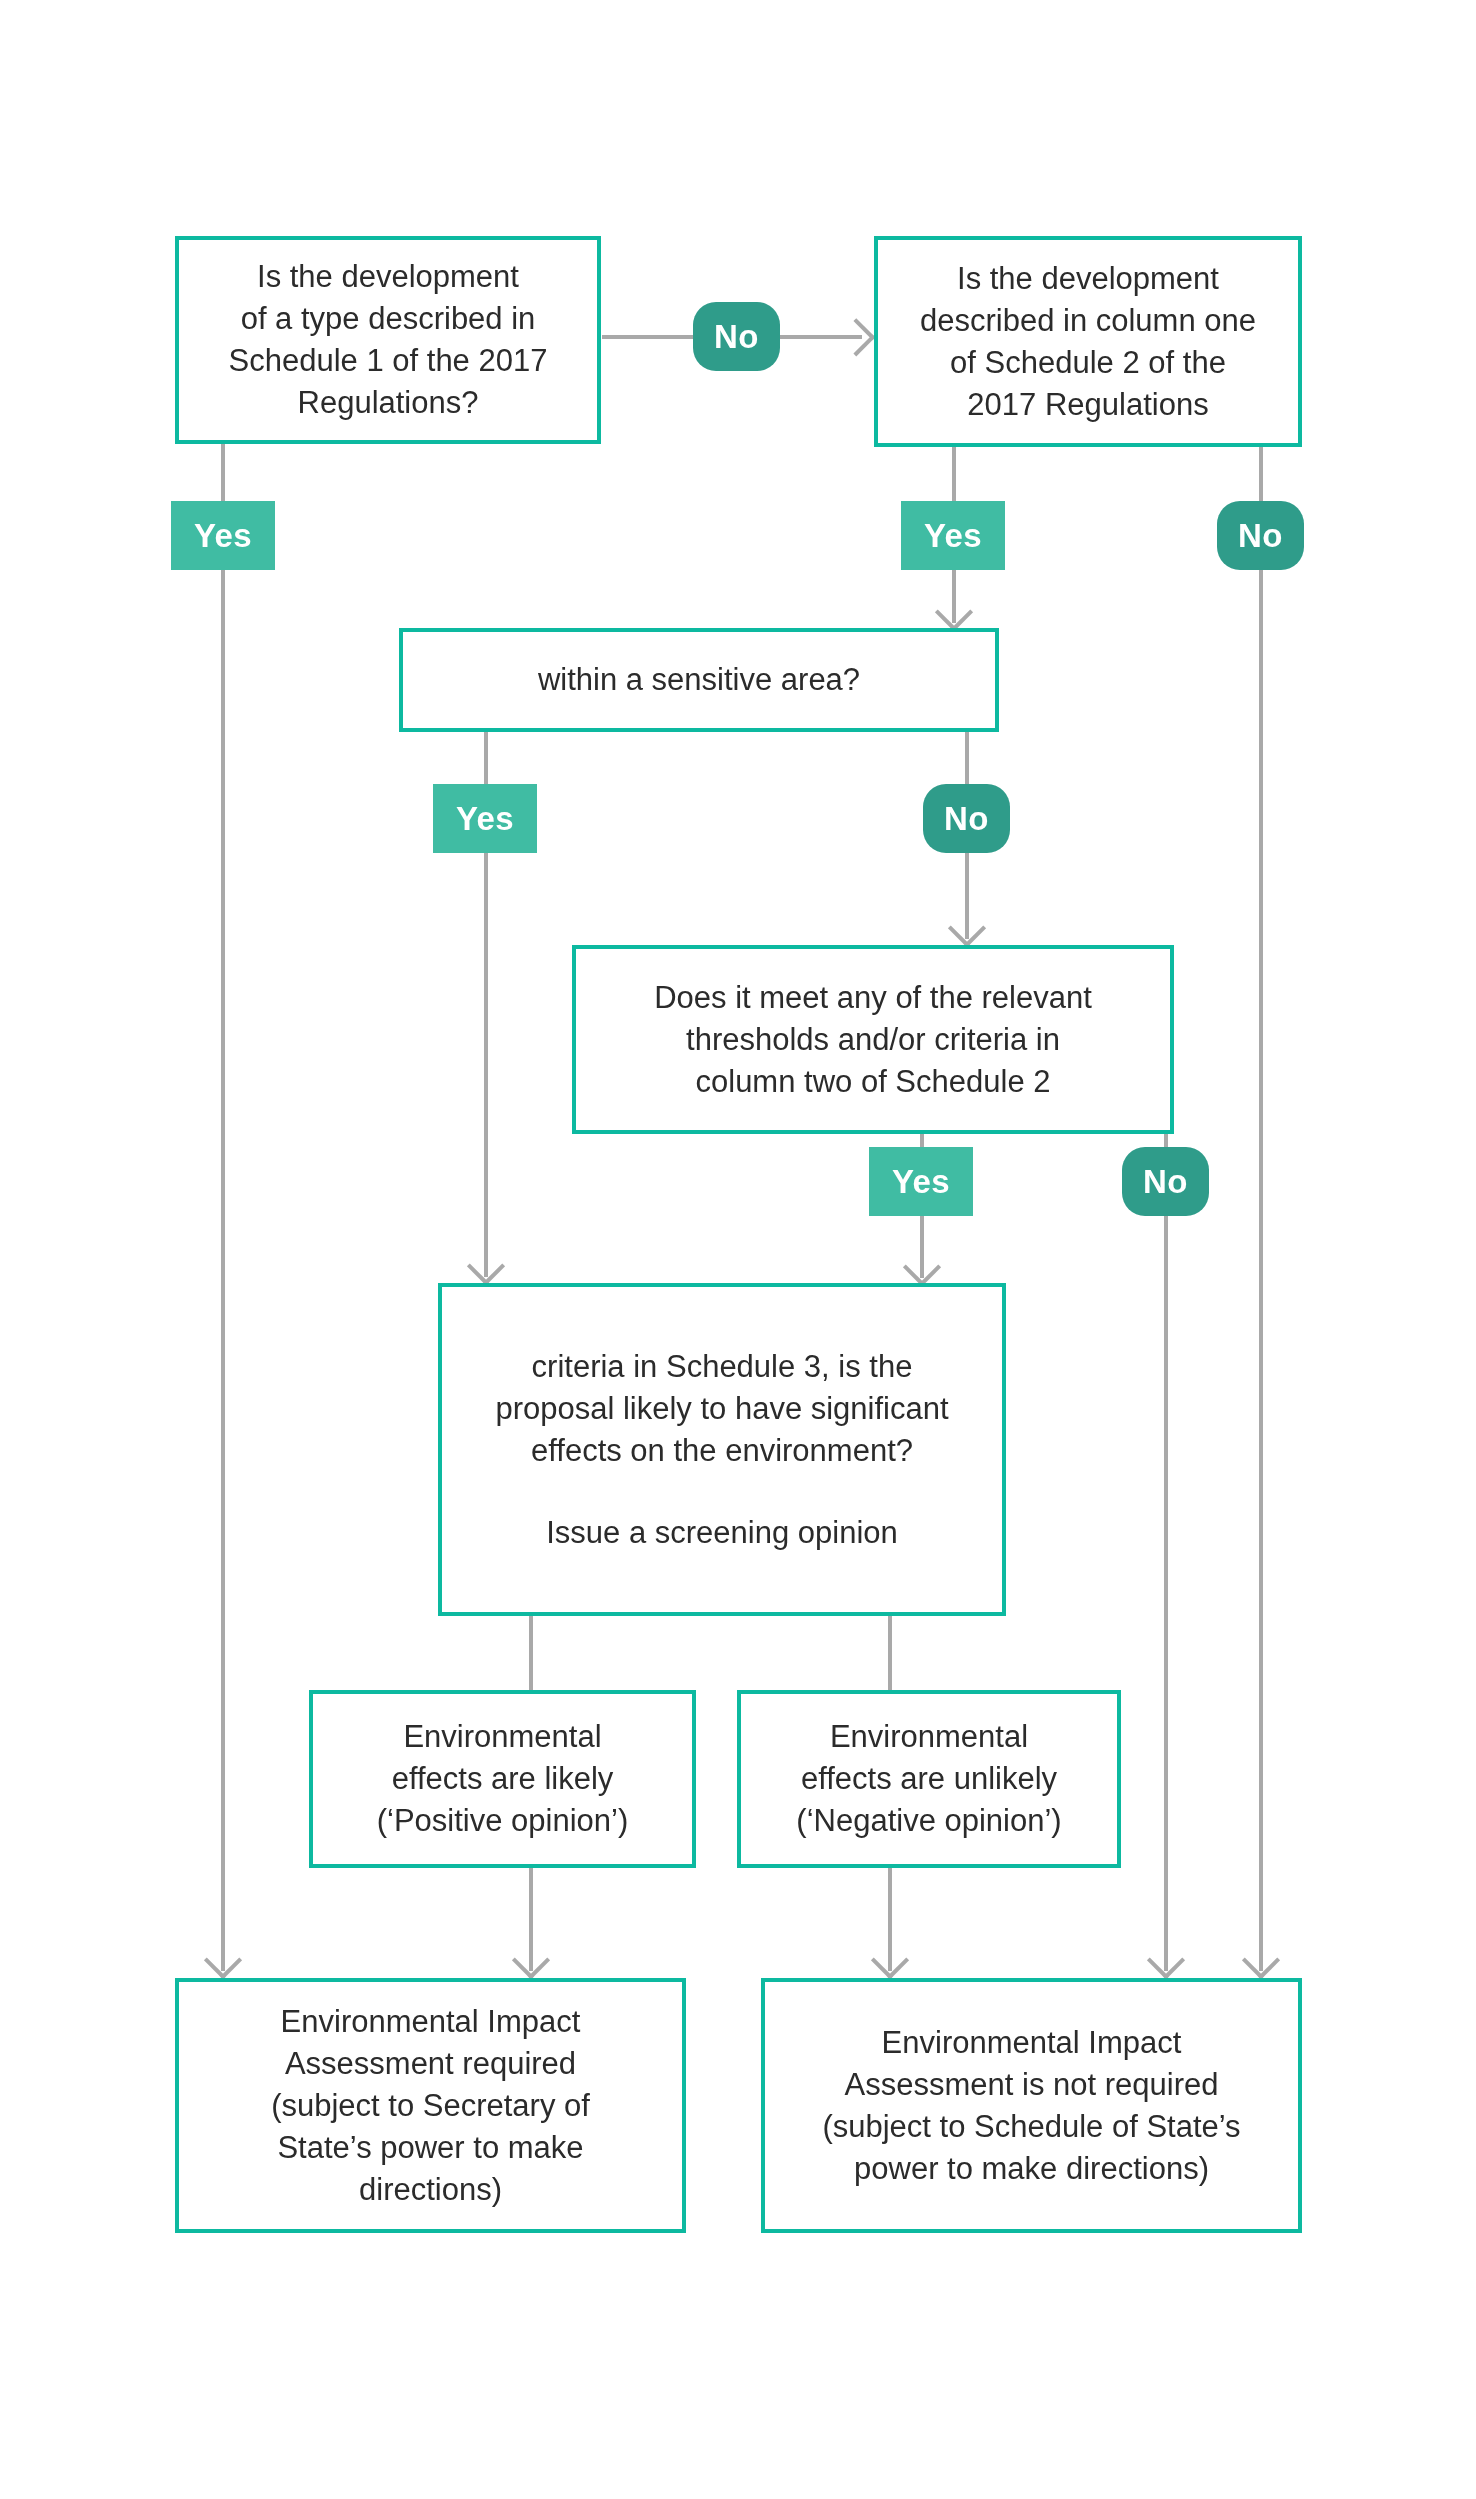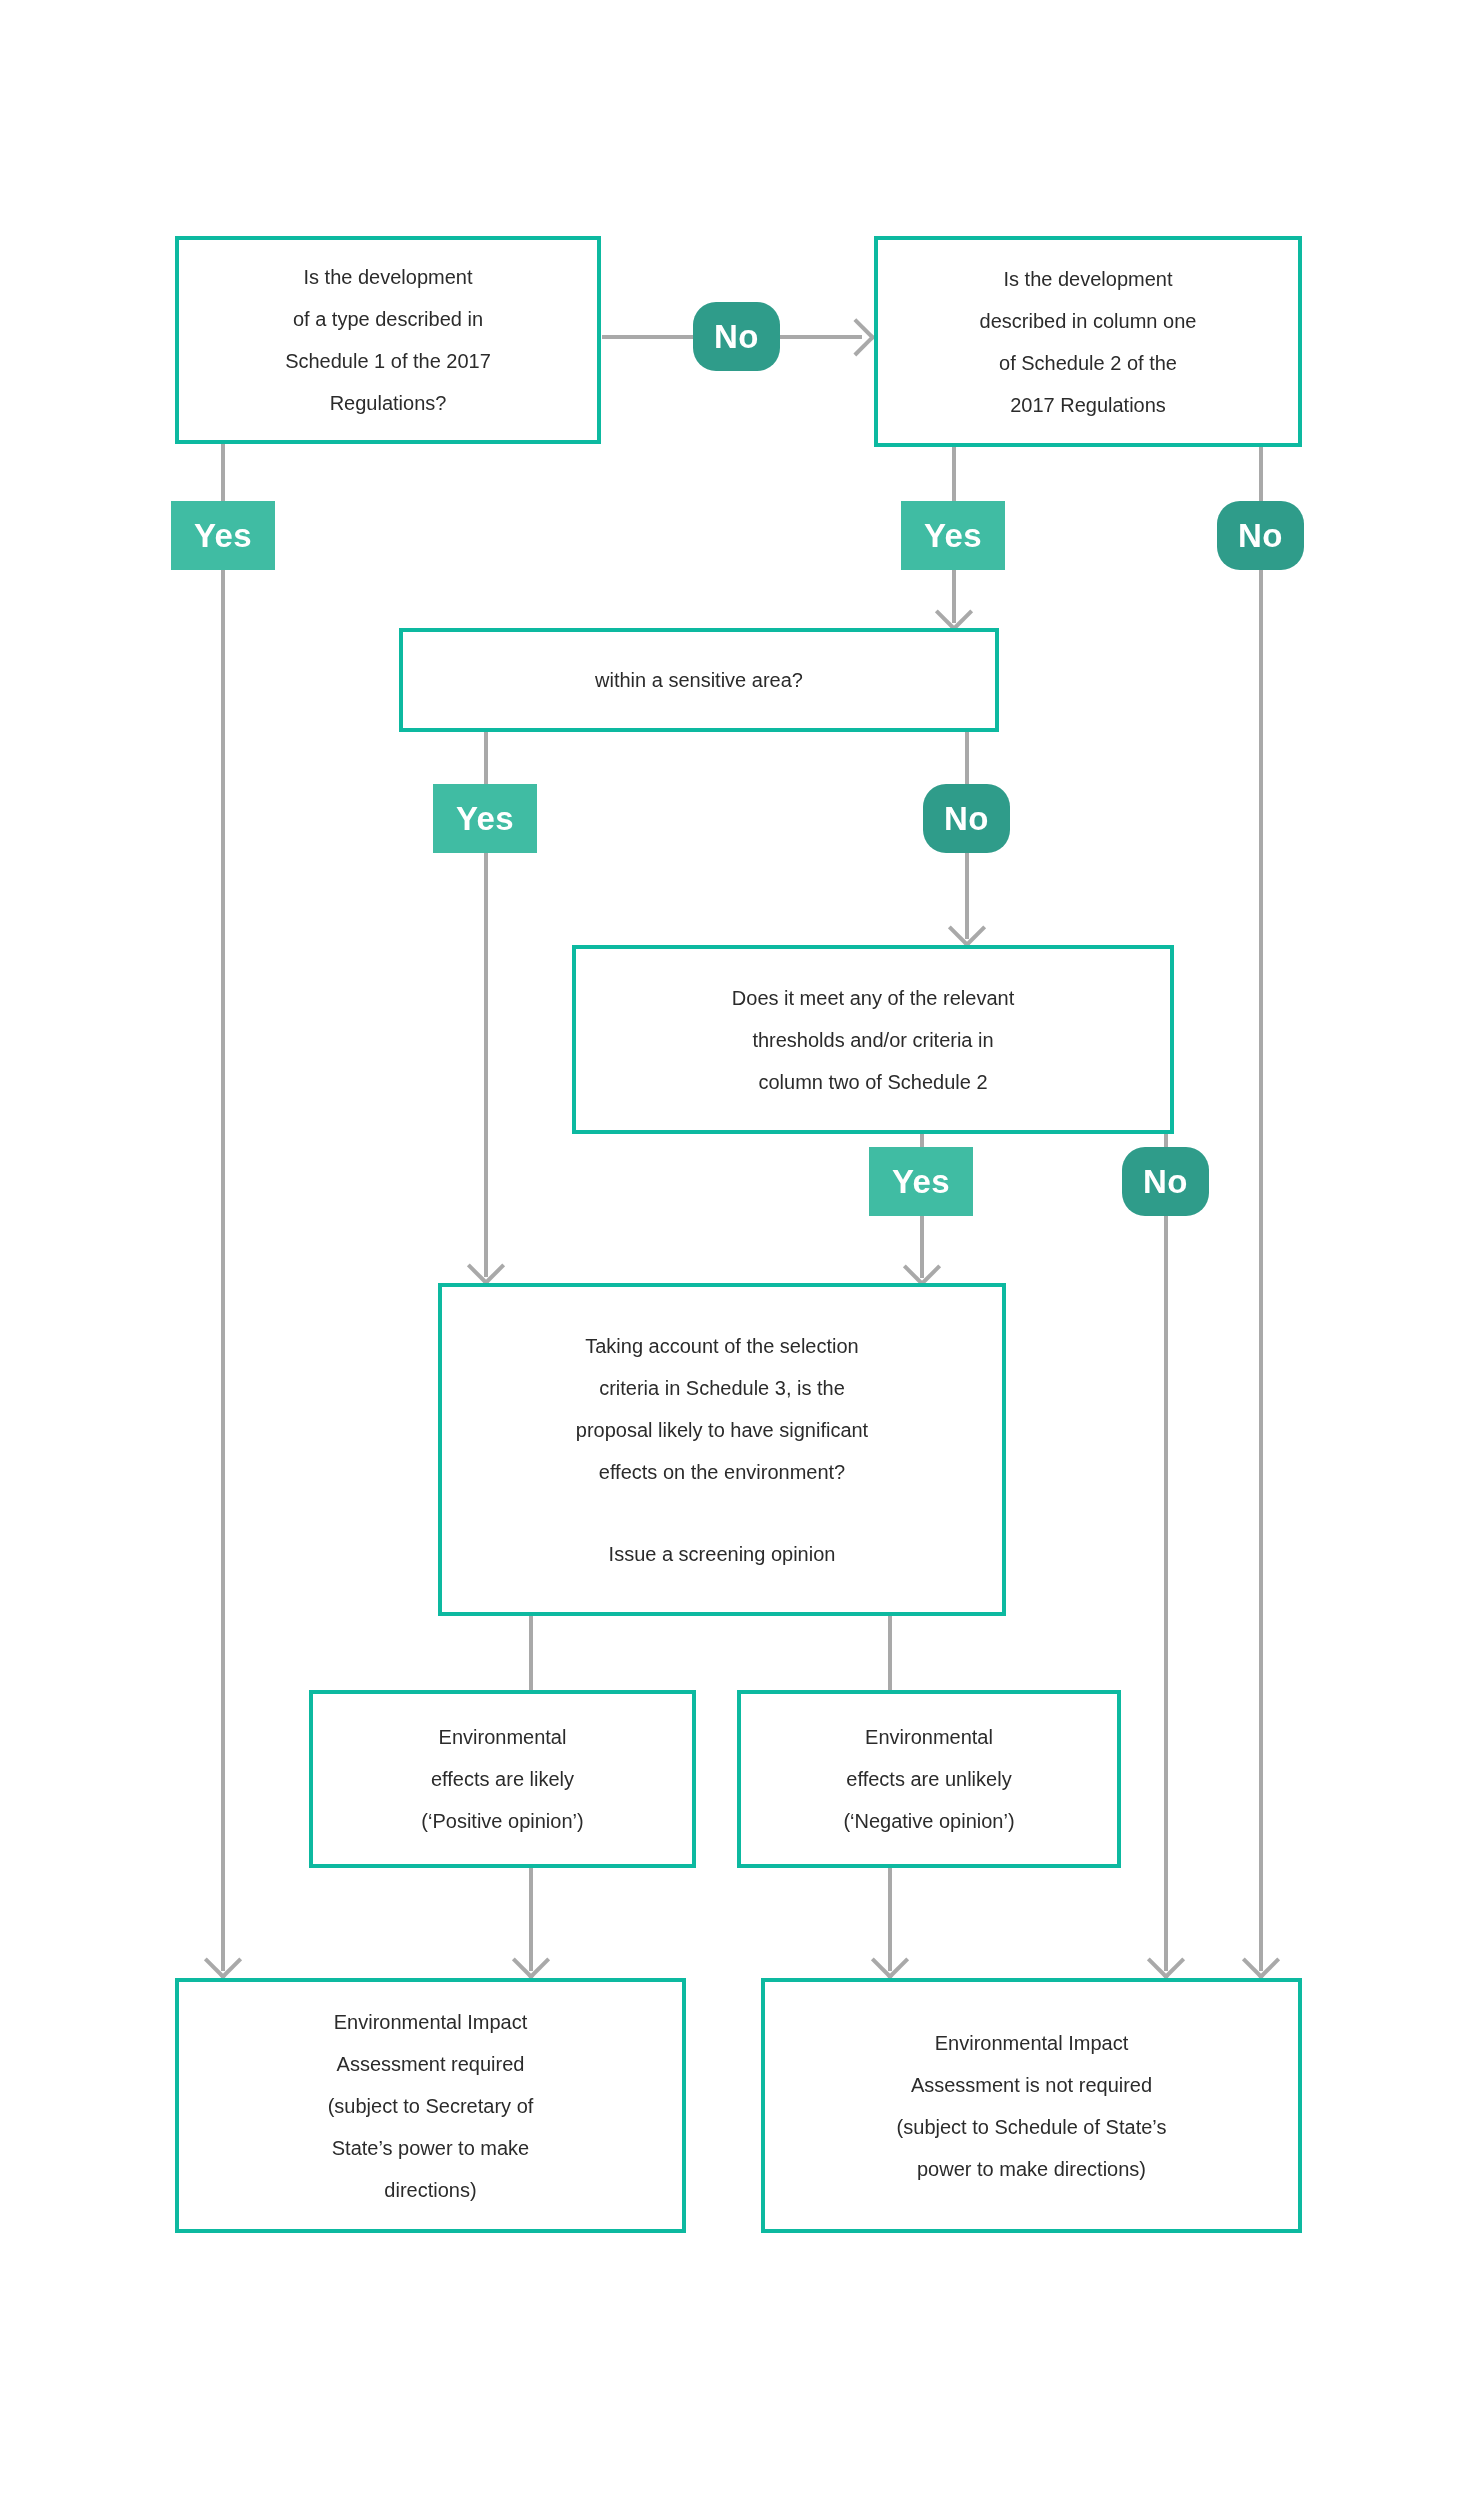--- a/index.html
+++ b/index.html
@@ -23,21 +23,21 @@
   .node{
     position:absolute;
     box-sizing:border-box;
     border:4.3px solid var(--teal);
     background:#fff;
     display:flex;
     flex-direction:column;
     justify-content:center;
     align-items:center;
     text-align:right;
-    font-size:20px;
+    font-size:31px;
     line-height:42px;
     z-index:3;
   }
   .node .ln{white-space:pre;}
   .node b{font-weight:normal;}
   .para-gap{height:40px;}
   
   .vline{
     position:absolute;
     width:3.5px;
@@ -176,21 +176,20 @@
     <div class="ln">within a sensitive area?</div>
   </div>
 
   <div class="node" style="left:572px;top:945px;width:602px;height:189px;">
     <div class="ln">Does it meet any of the relevant</div>
     <div class="ln">thresholds and/or criteria in</div>
     <div class="ln">column two of Schedule 2</div>
   </div>
 
   <div class="node" style="left:438px;top:1283px;width:568px;height:333px;">
-    <div class="ln">Taking account of the selection</div>
     <div class="ln">criteria in Schedule 3, is the</div>
     <div class="ln">proposal likely to have significant</div>
     <div class="ln">effects on the environment?</div>
     <div class="para-gap"></div>
     <div class="ln">Issue a screening opinion</div>
   </div>
 
   <div class="node" style="left:309px;top:1690px;width:387px;height:178px;">
     <div class="ln">Environmental</div>
     <div class="ln"><span>effects </span><b>are likely</b></div>

